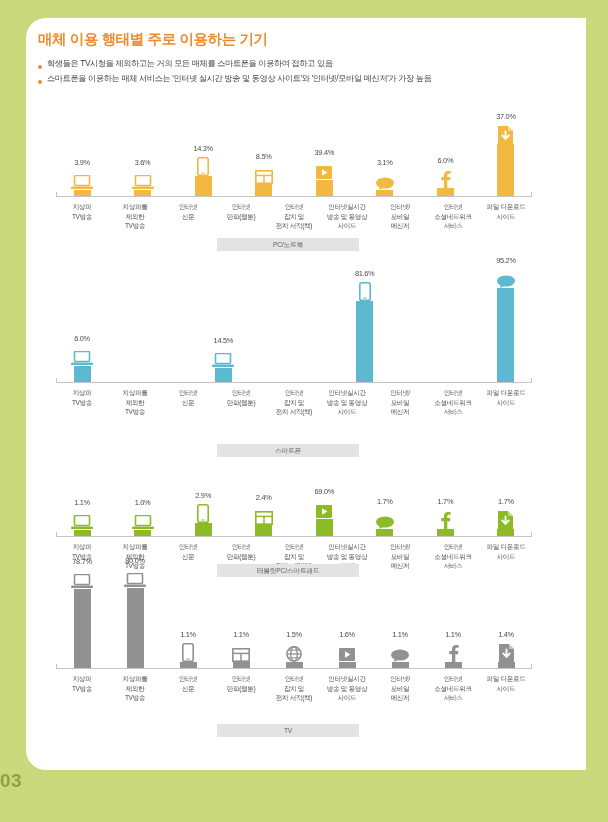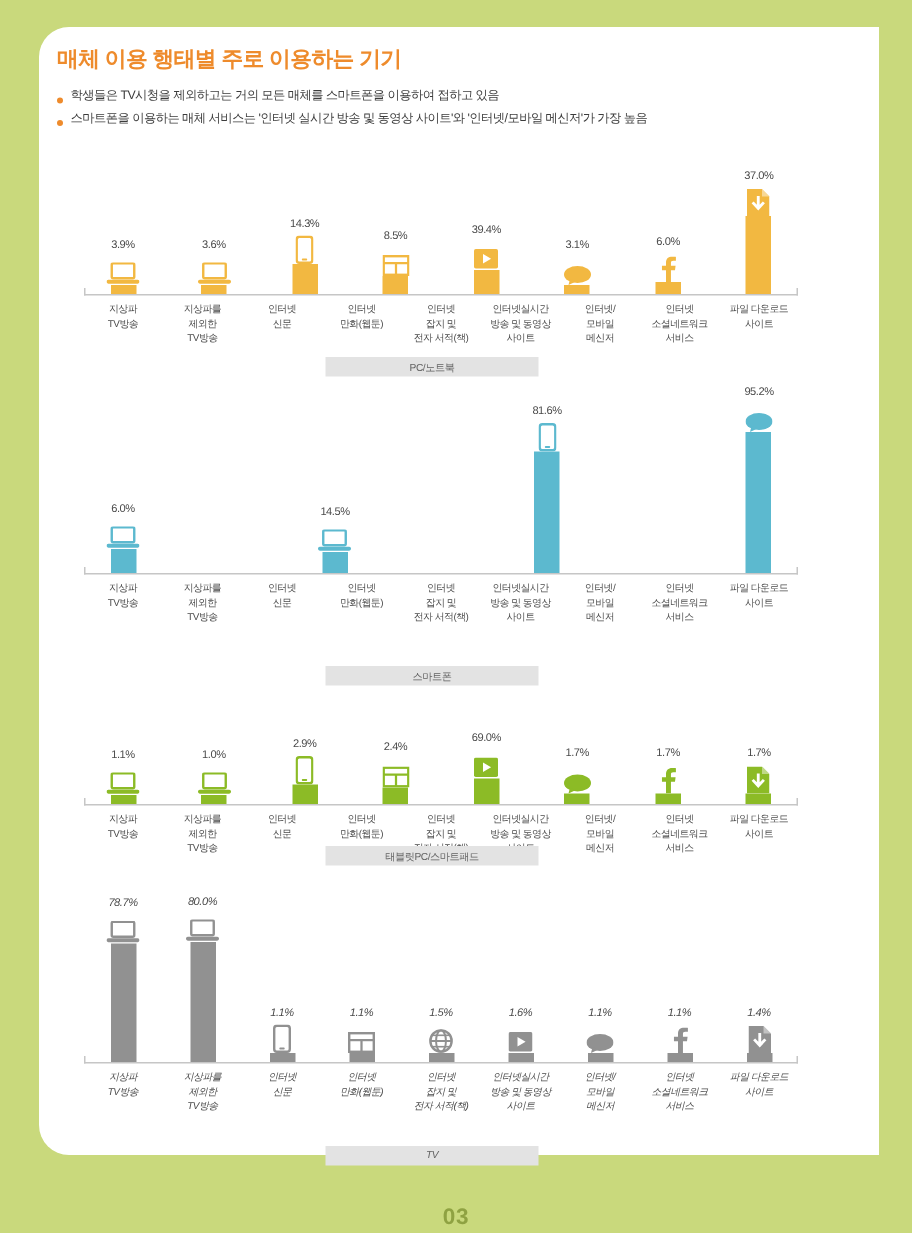--- a/index.html
+++ b/index.html
@@ -121,23 +121,23 @@
     width: 142px; height: 13px;
     background: #e3e3e3;
     display: flex; align-items: center; justify-content: center;
     font-size: 6.8px;
     color: #636363;
     letter-spacing: -0.3px;
   }
   
   .footer-page {
     position: absolute;
-    left: 0; right: 0; bottom: 2px;
-    text-align: center;
-    font-size: 15px;
+    left: 0; right: 0; bottom: 30px;
+    text-align: left;
+    font-size: 19px;
     font-weight: bold;
     color: #8fa242;
     letter-spacing: 0.5px;
   }
 </style>
 </head>
 <body>
 
 <div class="page-card"></div>
 
@@ -502,21 +502,21 @@
           <div>소셜네트워크</div>
           <div>서비스</div>
         </div>
         <div class="label-col">
           <div>파일 다운로드</div>
           <div>사이트</div>
         </div>
       </div>
       <div class="section-pill" style="top: 90px;">태블릿PC/스마트패드</div>
     </div>
-    <div class="chart-block" style="top: 602px; font-style: italic;">
+    <div class="chart-block" style="top: 562px;">
       <div class="plot" style="height: 106px;">
         <div class="bars" style="height: 106px; top: 0px;">
           <div class="bar-col">
             <div class="bar-value">78.7%</div>
             <div class="bar-icon">
               <svg width="22" height="15" viewBox="0 0 22 15">
                 <rect x="3.5" y="0.5" width="15" height="10" rx="1" fill="none" stroke="#919191" stroke-width="1.6"></rect>
                 <rect x="0" y="11.5" width="22" height="2.6" rx="1.2" fill="#919191"></rect>
               </svg>
             </div>

